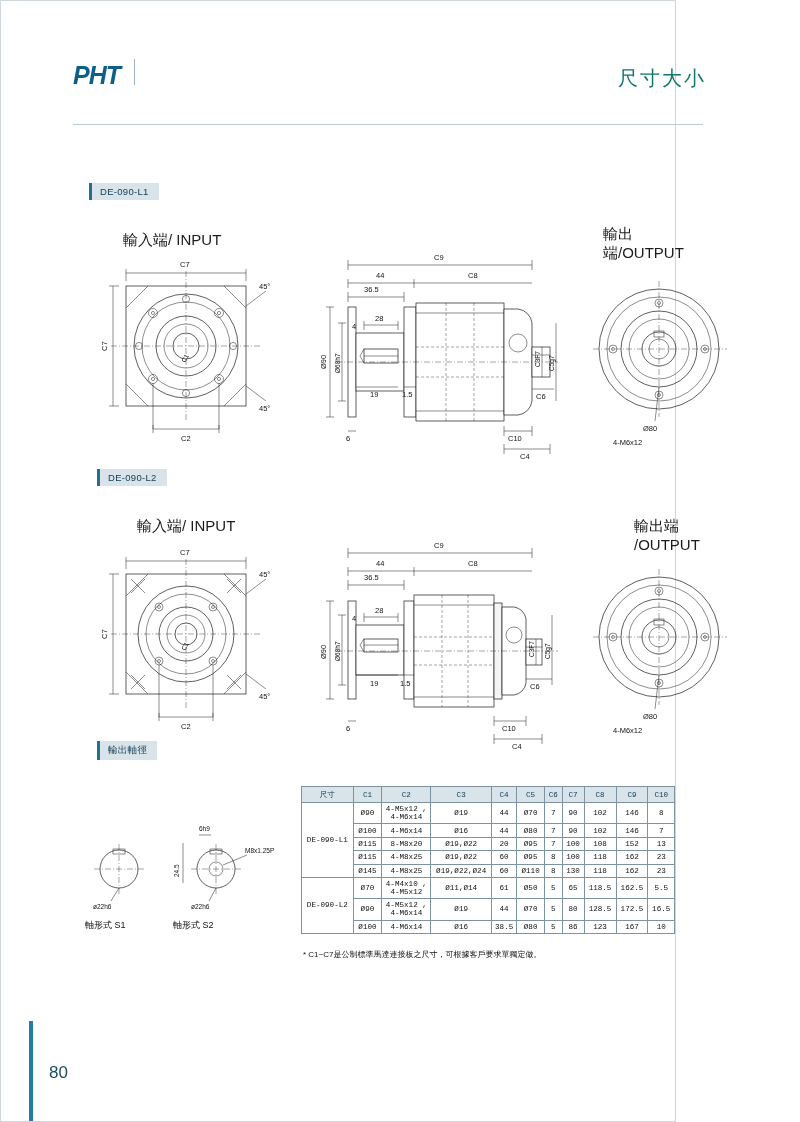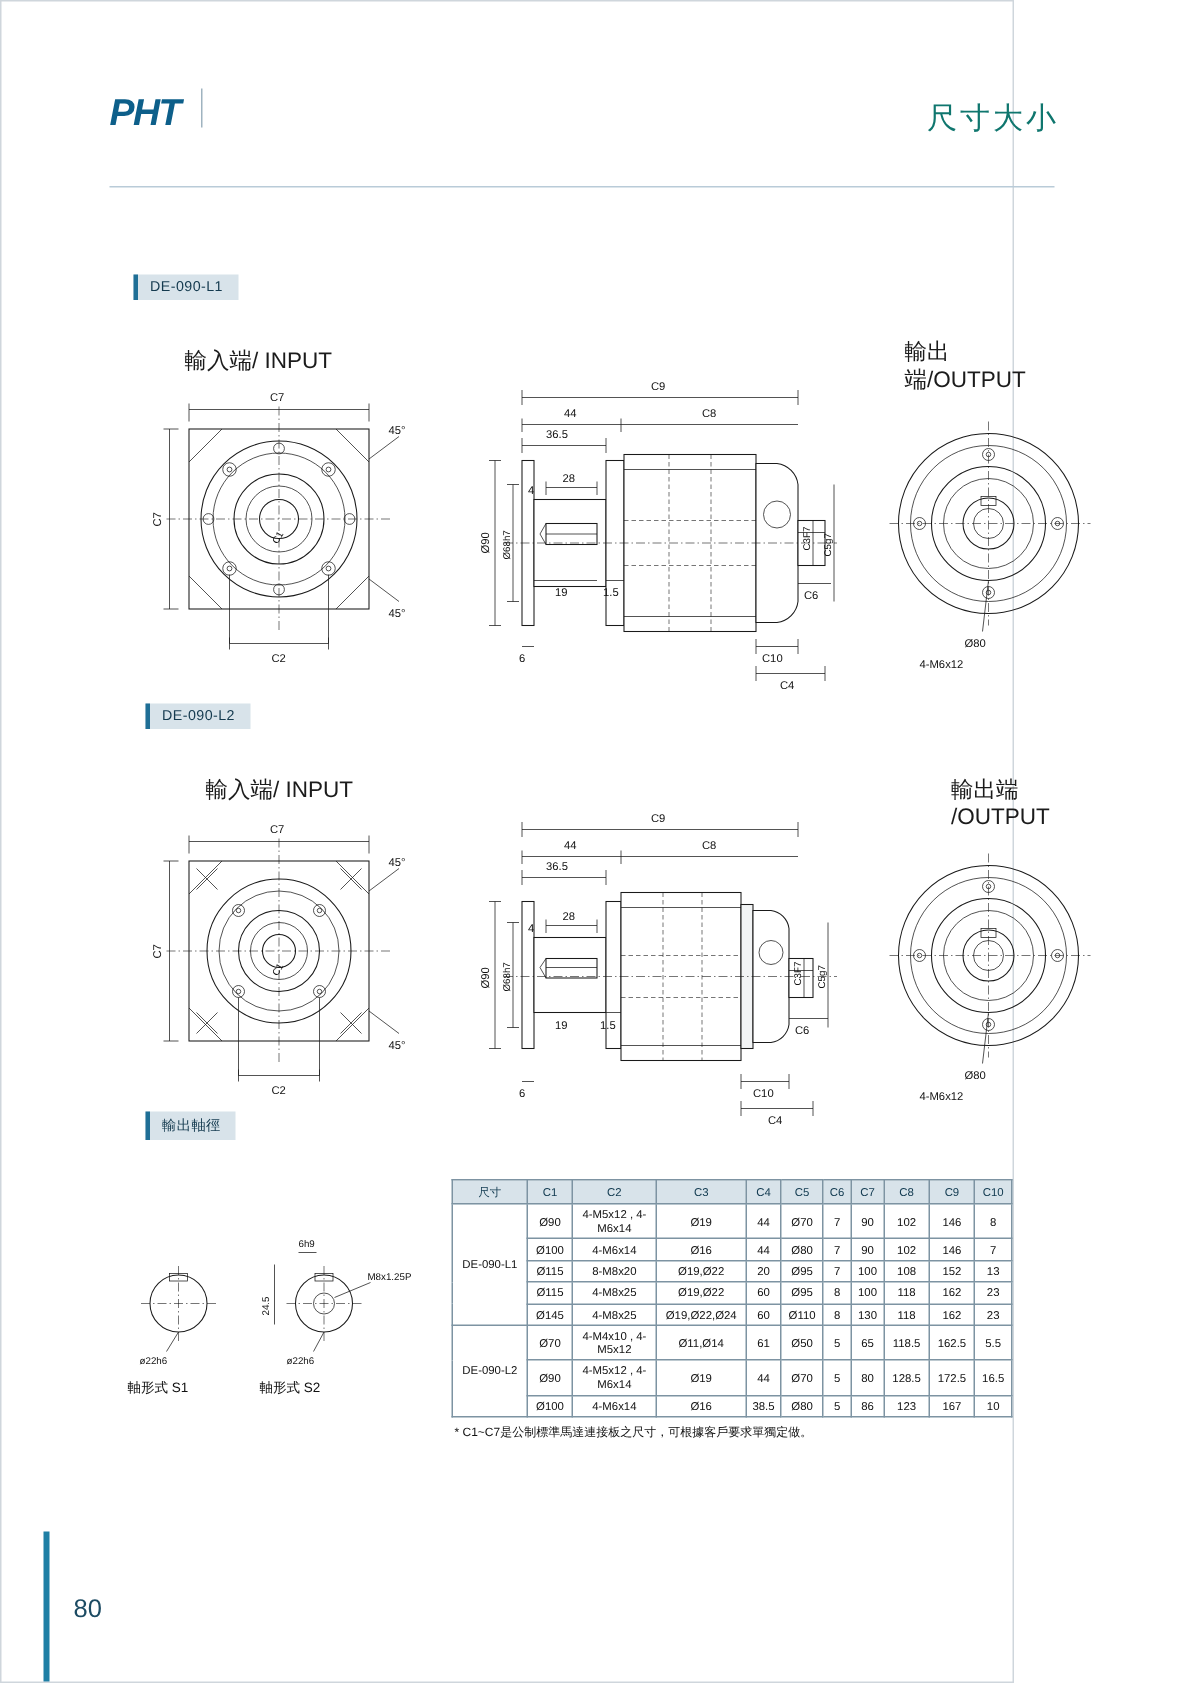--- a/index.html
+++ b/index.html
@@ -67,20 +67,21 @@
   .fillw { fill:#ffffff; stroke:#1a1a1a; stroke-width:0.7; }
   .fillg { fill:#f2f4f5; stroke:#1a1a1a; stroke-width:0.7; }
   .txt { font-family:"Liberation Sans", sans-serif; font-size:7.5px; fill:#111; }
   .txts { font-family:"Liberation Sans", sans-serif; font-size:6.5px; fill:#111; }
   
   .spec-table {
     position:absolute; left:300px; top:785px;
     border-collapse:collapse;
     font-size:7.6px;
     color:#111;
+    font-family:Liberation Mono, monospace;
   }
   .spec-table th {
     background:#d8e3ea; border:0.6px solid #7d93a2; font-weight:normal;
     padding:2.5px 3px; color:#10394f;
   }
   .spec-table td {
     border:0.6px solid #7d93a2; padding:2.2px 3px; text-align:center;
     background:#fff;
   }
   .spec-table td.rowhdr { background:#fff; font-size:7.6px; white-space:nowrap; }

